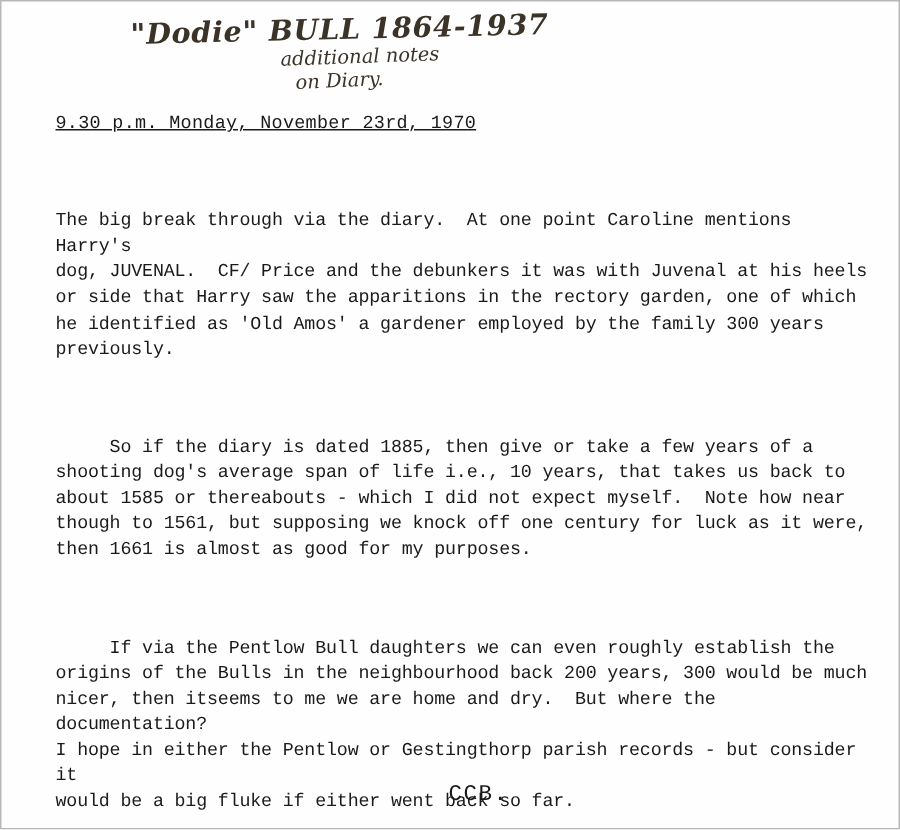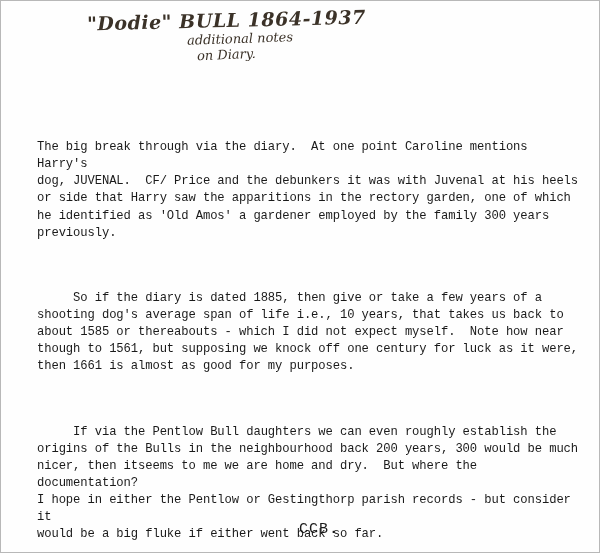--- a/index.html
+++ b/index.html
@@ -89,20 +89,21 @@
 <body>
 
 <div class="page">
 
   <div class="handwriting hw-name">"Dodie" BULL  1864-1937</div>
 
   <div class="handwriting hw-line2">additional notes</div>
 
   <div class="handwriting hw-line3">on Diary.</div>
 
+  <div class="heading">9.30 p.m. Monday, November 23rd, 1970</div>
 
   <div class="body">
     <p class="para">The big break through via the diary.  At one point Caroline mentions Harry's
 dog, JUVENAL.  CF/ Price and the debunkers it was with Juvenal at his heels
 or side that Harry saw the apparitions in the rectory garden, one of which
 he identified as 'Old Amos' a gardener employed by the family 300 years
 previously.</p>
     <p class="para">     So if the diary is dated 1885, then give or take a few years of a
 shooting dog's average span of life i.e., 10 years, that takes us back to
 about 1585 or thereabouts - which I did not expect myself.  Note how near

